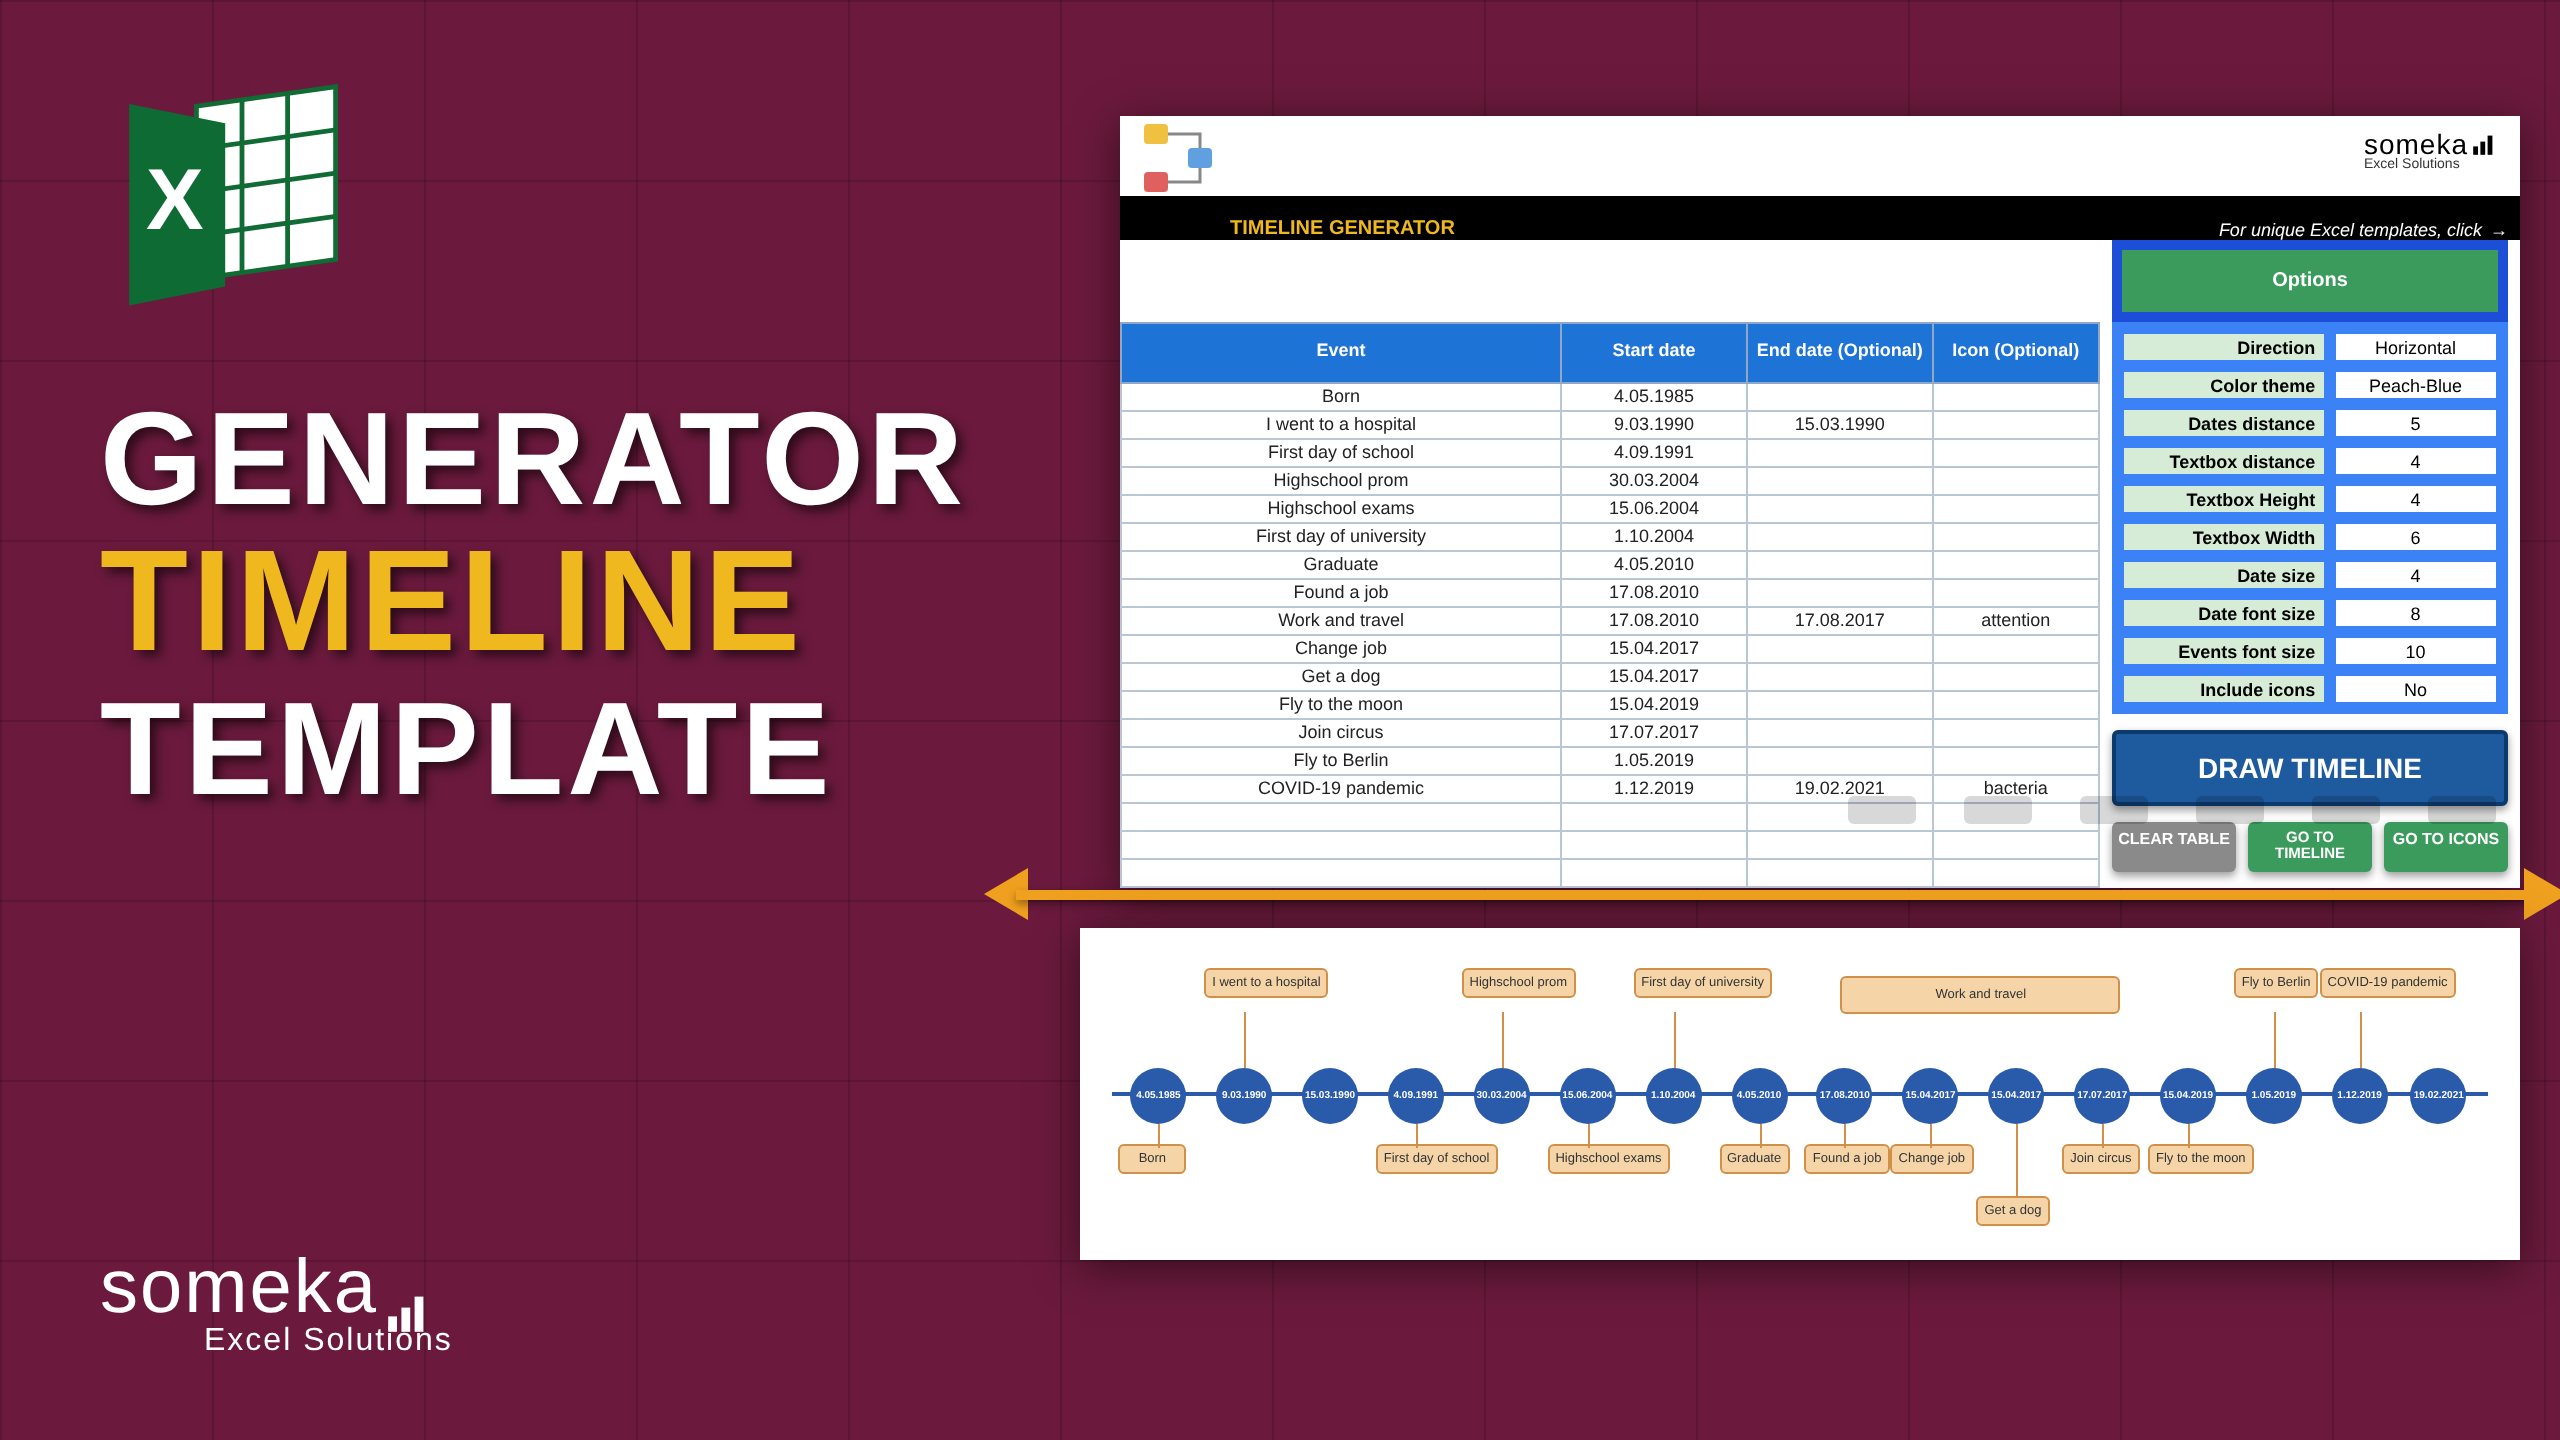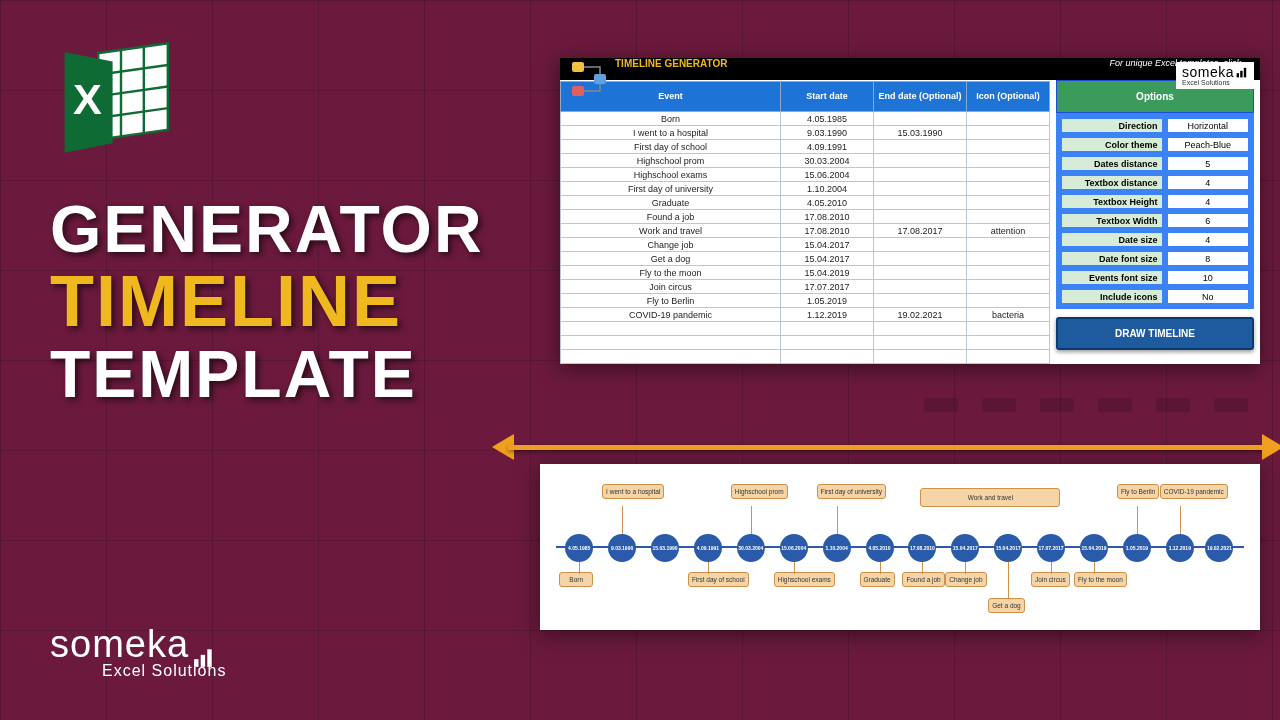--- a/index.html
+++ b/index.html
@@ -77,26 +77,27 @@
     top: 58px;
     right: 20px;
     width: 700px;
     background: #fff;
     box-shadow: 0 4px 20px rgba(0,0,0,0.5);
   }
   .dash-header1 {
     background: #000;
     height: 22px;
     display: flex;
-    align-items: flex-start;
+    align-items: flex-end;
     color: #f0b81f;
     font-size: 10px;
     font-weight: bold;
     padding-left: 55px;
     position: relative;
+    margin-top: 40px;
   }
   .dash-header1 .right {
     margin-left: auto;
     color: #fff;
     font-style: italic;
     font-weight: normal;
     font-size: 9px;
     padding-right: 6px;
     display:flex;
     align-items:center;
@@ -181,21 +182,21 @@
   .events th:nth-child(4){ width:17%; }
 
   .options-box { margin: 0 6px 6px 6px; }
   .options-header {
     background: #3a9b5c;
     color: #fff;
     text-align: center;
     font-size: 10px;
     font-weight: bold;
     padding: 10px 2px;
-    border:1px solid #1d4ed8;
+    border:5px solid #1d4ed8;
   }
   table.options {
     width: 100%;
     border-collapse: collapse;
     font-size: 9px;
   }
   table.options td {
     border: 6px solid #3b82f6;
     padding: 1.5px 4px;
     height: 14px;
@@ -219,21 +220,21 @@
     padding: 7px 2px;
     box-shadow: 0 2px 4px rgba(0,0,0,0.4);
     cursor: pointer;
   }
   .btn-draw {
     background: #1e5a9e;
     color: #fff;
     border: 2px solid #0d3a6e;
     padding: 9px 2px;
     margin-bottom: 8px;
-    font-size: 10px;
+    font-size: 14px;
   }
   .btn-row { display: flex; gap: 6px; }
   .btn-clear { background: #8a8a8a; color: #fff; flex:1; font-size:8px; padding:5px 1px; line-height:1.1;}
   .btn-goto1 { background: #3a9b5c; color: #fff; flex:1; font-size:7.5px; padding:4px 1px; line-height:1.1;}
   .btn-goto2 { background: #3a9b5c; color: #fff; flex:1; font-size:8px; padding:5px 1px; line-height:1.1;}
 
   .timeline-faint {
     position:absolute;
     right:32px;
     top:398px;
@@ -565,20 +566,25 @@
               </tr>
               <tr>
                 <td>Include  icons</td>
                 <td>No</td>
               </tr>
             </tbody>
         </table>
       </div>
       <div class="btn-area">
         <div class="btn btn-draw">DRAW TIMELINE</div>
+        <div class="btn-row">
+          <div class="btn btn-clear">CLEAR TABLE</div>
+          <div class="btn btn-goto1">GO TO TIMELINE</div>
+          <div class="btn btn-goto2">GO TO ICONS</div>
+        </div>
       </div>
     </div>
   </div>
 </div>
 
 <div class="timeline-faint">
   <span></span>
     <span></span>
     <span></span>
     <span></span>

